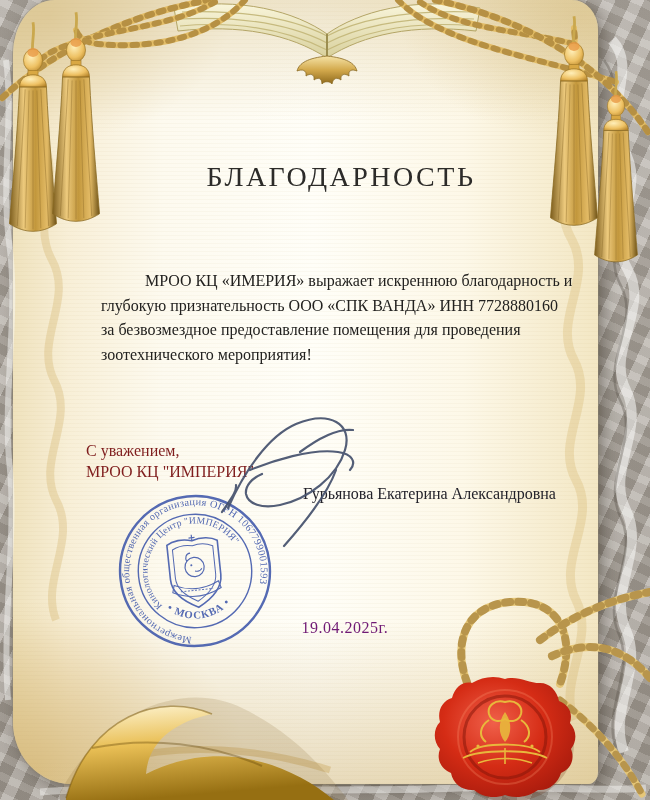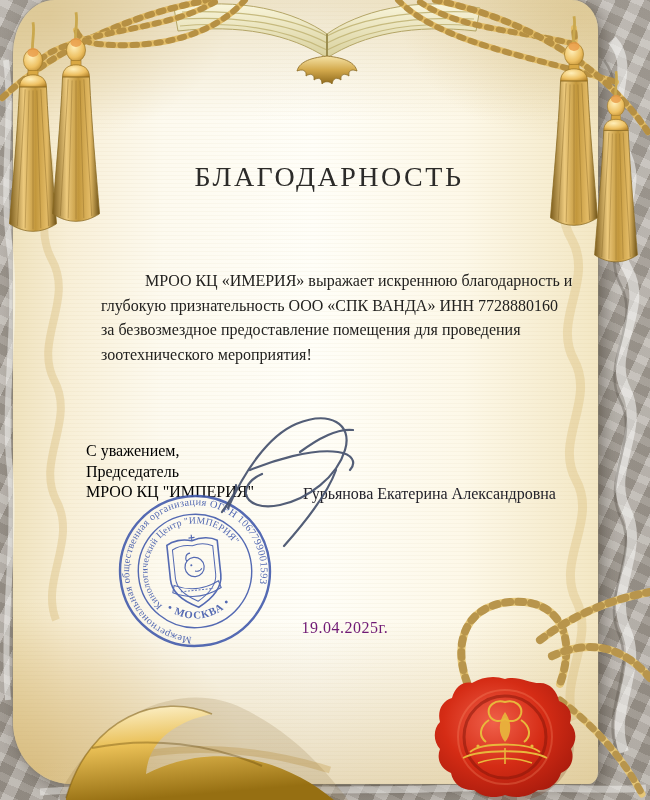--- a/index.html
+++ b/index.html
@@ -28,31 +28,31 @@
     border-radius:42px 26px 10px 58px / 54px 30px 12px 62px;
     box-shadow:0 0 0 1px rgba(140,130,110,.45), 5px 4px 16px rgba(55,48,38,.5);
   }
   .paper::before{
     content:"";position:absolute;inset:0;border-radius:inherit;
     background:linear-gradient(180deg, rgba(210,185,125,.38), rgba(210,185,125,0) 120px,
                rgba(210,185,125,0) 620px, rgba(200,170,105,.42));
   }
   svg.layer{position:absolute;left:0;top:0;pointer-events:none;}
   .title{
-    position:absolute;left:94px;top:161px;width:470px;text-align:center;
+    position:absolute;left:106px;top:161px;width:470px;text-align:center;
     font-size:28px;letter-spacing:2.5px;color:#2c2b29;
   }
   .bodytext{
     position:absolute;left:101px;top:269px;width:474px;
     font-size:16px;line-height:24.5px;color:#22211f;font-family:Liberation Serif, serif;
   }
   .bodytext p{margin:0;text-indent:44px;}
   .closing{
     position:absolute;left:86px;top:441px;
-    font-size:16px;line-height:20.5px;color:#000000;
+    font-size:16px;line-height:20.5px;color:#7f1d1d;
   }
   .signer-name{position:absolute;left:303px;top:485px;font-size:16px;color:#23222a;}
   .doc-date{position:absolute;left:250px;top:619px;width:190px;text-align:center;
     font-size:16px;letter-spacing:.5px;color:#701a75;}
   .stamp-wrap{
     position:absolute;left:114px;top:490px;width:162px;height:162px;
     transform:rotate(-6deg);opacity:.88;
   }
 </style>
 </head>
@@ -196,21 +196,20 @@
   </svg>
 
   <div class="title">БЛАГОДАРНОСТЬ</div>
 
   <div class="bodytext">
     <p>МРОО КЦ «ИМЕРИЯ» выражает искреннюю благодарность и глубокую признательность ООО «СПК ВАНДА» ИНН 7728880160 за безвозмездное предоставление помещения для проведения зоотехнического мероприятия!</p>
   </div>
 
   <div class="closing">
     <div>С уважением,</div>
-    <div>Председатель</div>
     <div>МРОО КЦ "ИМПЕРИЯ"</div>
   </div>
 
   <div class="signer-name">Гурьянова Екатерина Александровна</div>
 
   <div class="doc-date">19.04.2025г.</div>
 
   <div class="stamp-wrap">
     <svg width="162" height="162" viewBox="0 0 160 160">
       <g stroke="#3e57ab" fill="none">

